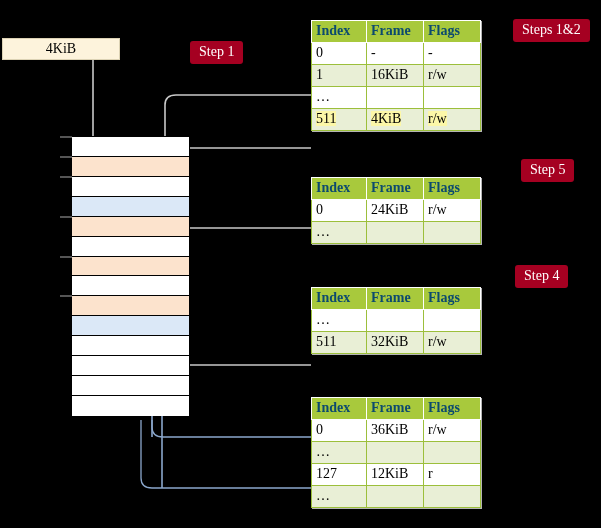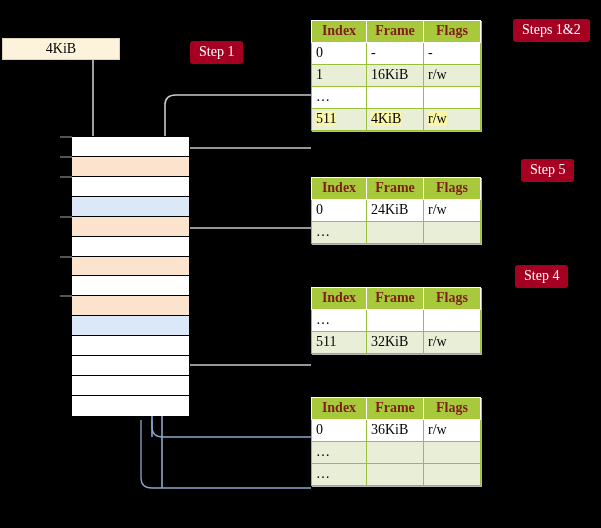--- a/index.html
+++ b/index.html
@@ -31,22 +31,22 @@
   .memrow.blue{background:#dbe8f7;}
   .tick{position:absolute;left:60px;width:12px;height:0;
         border-top:2px solid #555;}
 
   
   .ptable{position:absolute;border-collapse:collapse;font-size:14px;
           background:#fff;box-shadow:1px 1px 0 #b5b5b5;}
   .ptable td,.ptable th{border:1px solid #9cbf3b;padding:1px 4px 2px 4px;
           height:22px;box-sizing:border-box;color:#000;font-weight:normal;
           text-align:left;vertical-align:middle;background:#fff;}
-  .ptable th{background:#a8c93c;color:#7f1d1d;font-weight:bold;border-color:#fff;
-             font-size:14px;text-align:center;}
+  .ptable th{background:#a8c93c;color:#0c4a6e;font-weight:bold;border-color:#fff;
+             font-size:14px;}
   .ptable tr.alt td{background:#e9efd6;}
   .ptable td.c-index{width:55px;}
   .ptable td.c-frame{width:57px;}
   .ptable td.c-flags{width:57px;}
   .ptable th.c-index{width:55px;}
   .ptable th.c-frame{width:57px;}
   .ptable th.c-flags{width:57px;}
   .hl{background:#fcf7a8 !important;}
   .dots{letter-spacing:1px;}
 </style>
@@ -226,20 +226,25 @@
         <tr>
           <td class="c-index">0</td>
           <td class="c-frame">36KiB</td>
           <td class="c-flags">r/w</td>
         </tr>
         <tr class="alt">
           <td class="c-index"><span class="dots">…</span></td>
           <td class="c-frame"></td>
           <td class="c-flags"></td>
         </tr>
+        <tr>
+          <td class="c-index">127</td>
+          <td class="c-frame">12KiB</td>
+          <td class="c-flags">r</td>
+        </tr>
         <tr class="alt">
           <td class="c-index"><span class="dots">…</span></td>
           <td class="c-frame"></td>
           <td class="c-flags"></td>
         </tr>
       </tbody>
     </table>
 
 </div>
 

